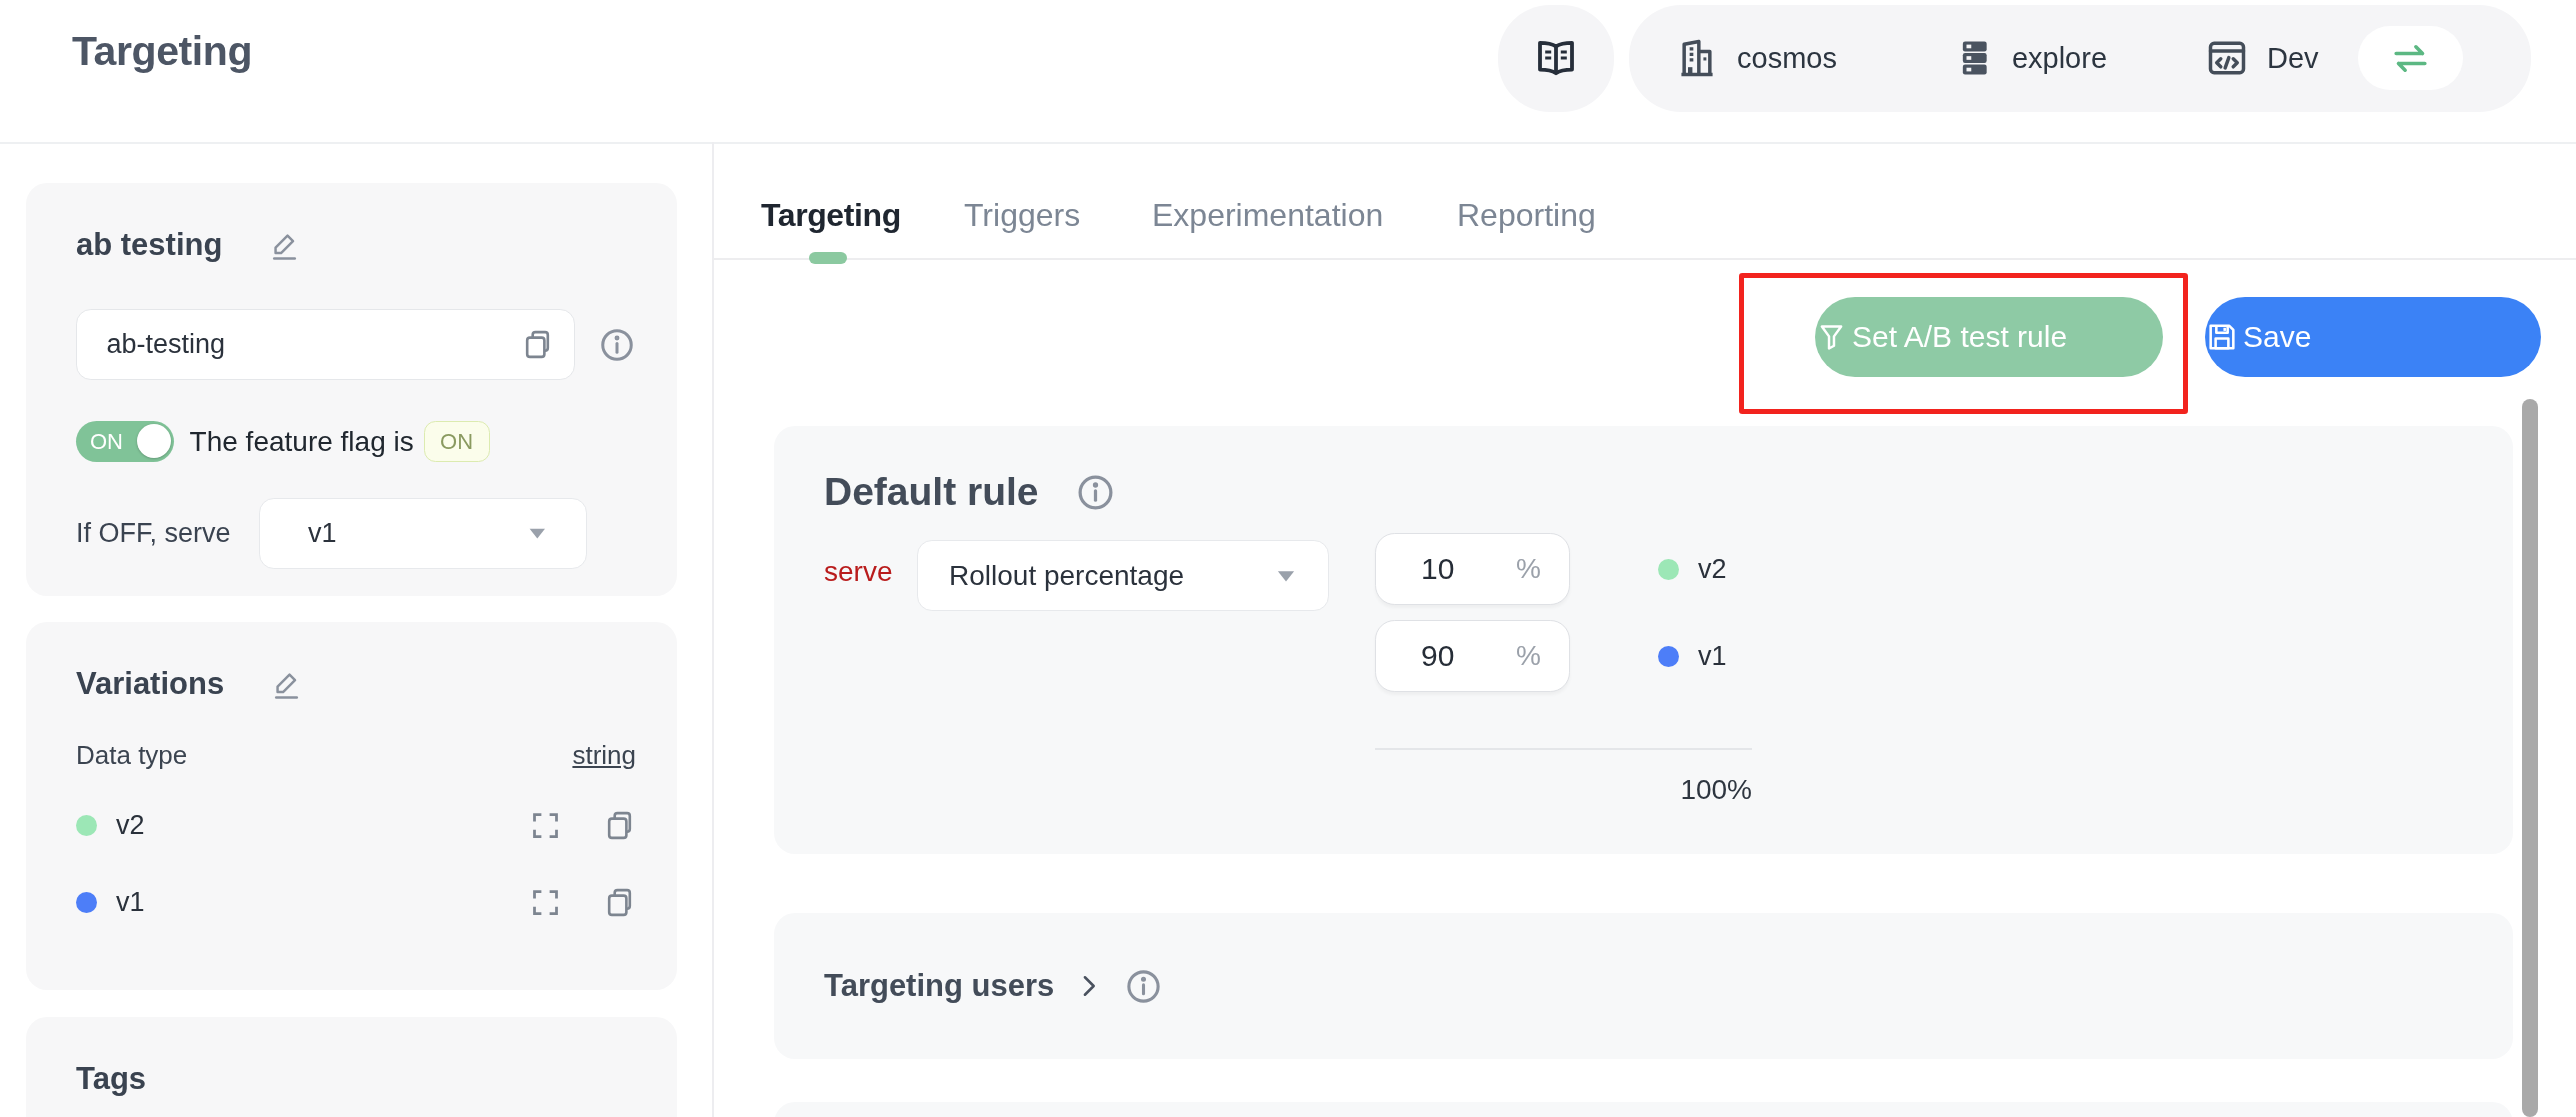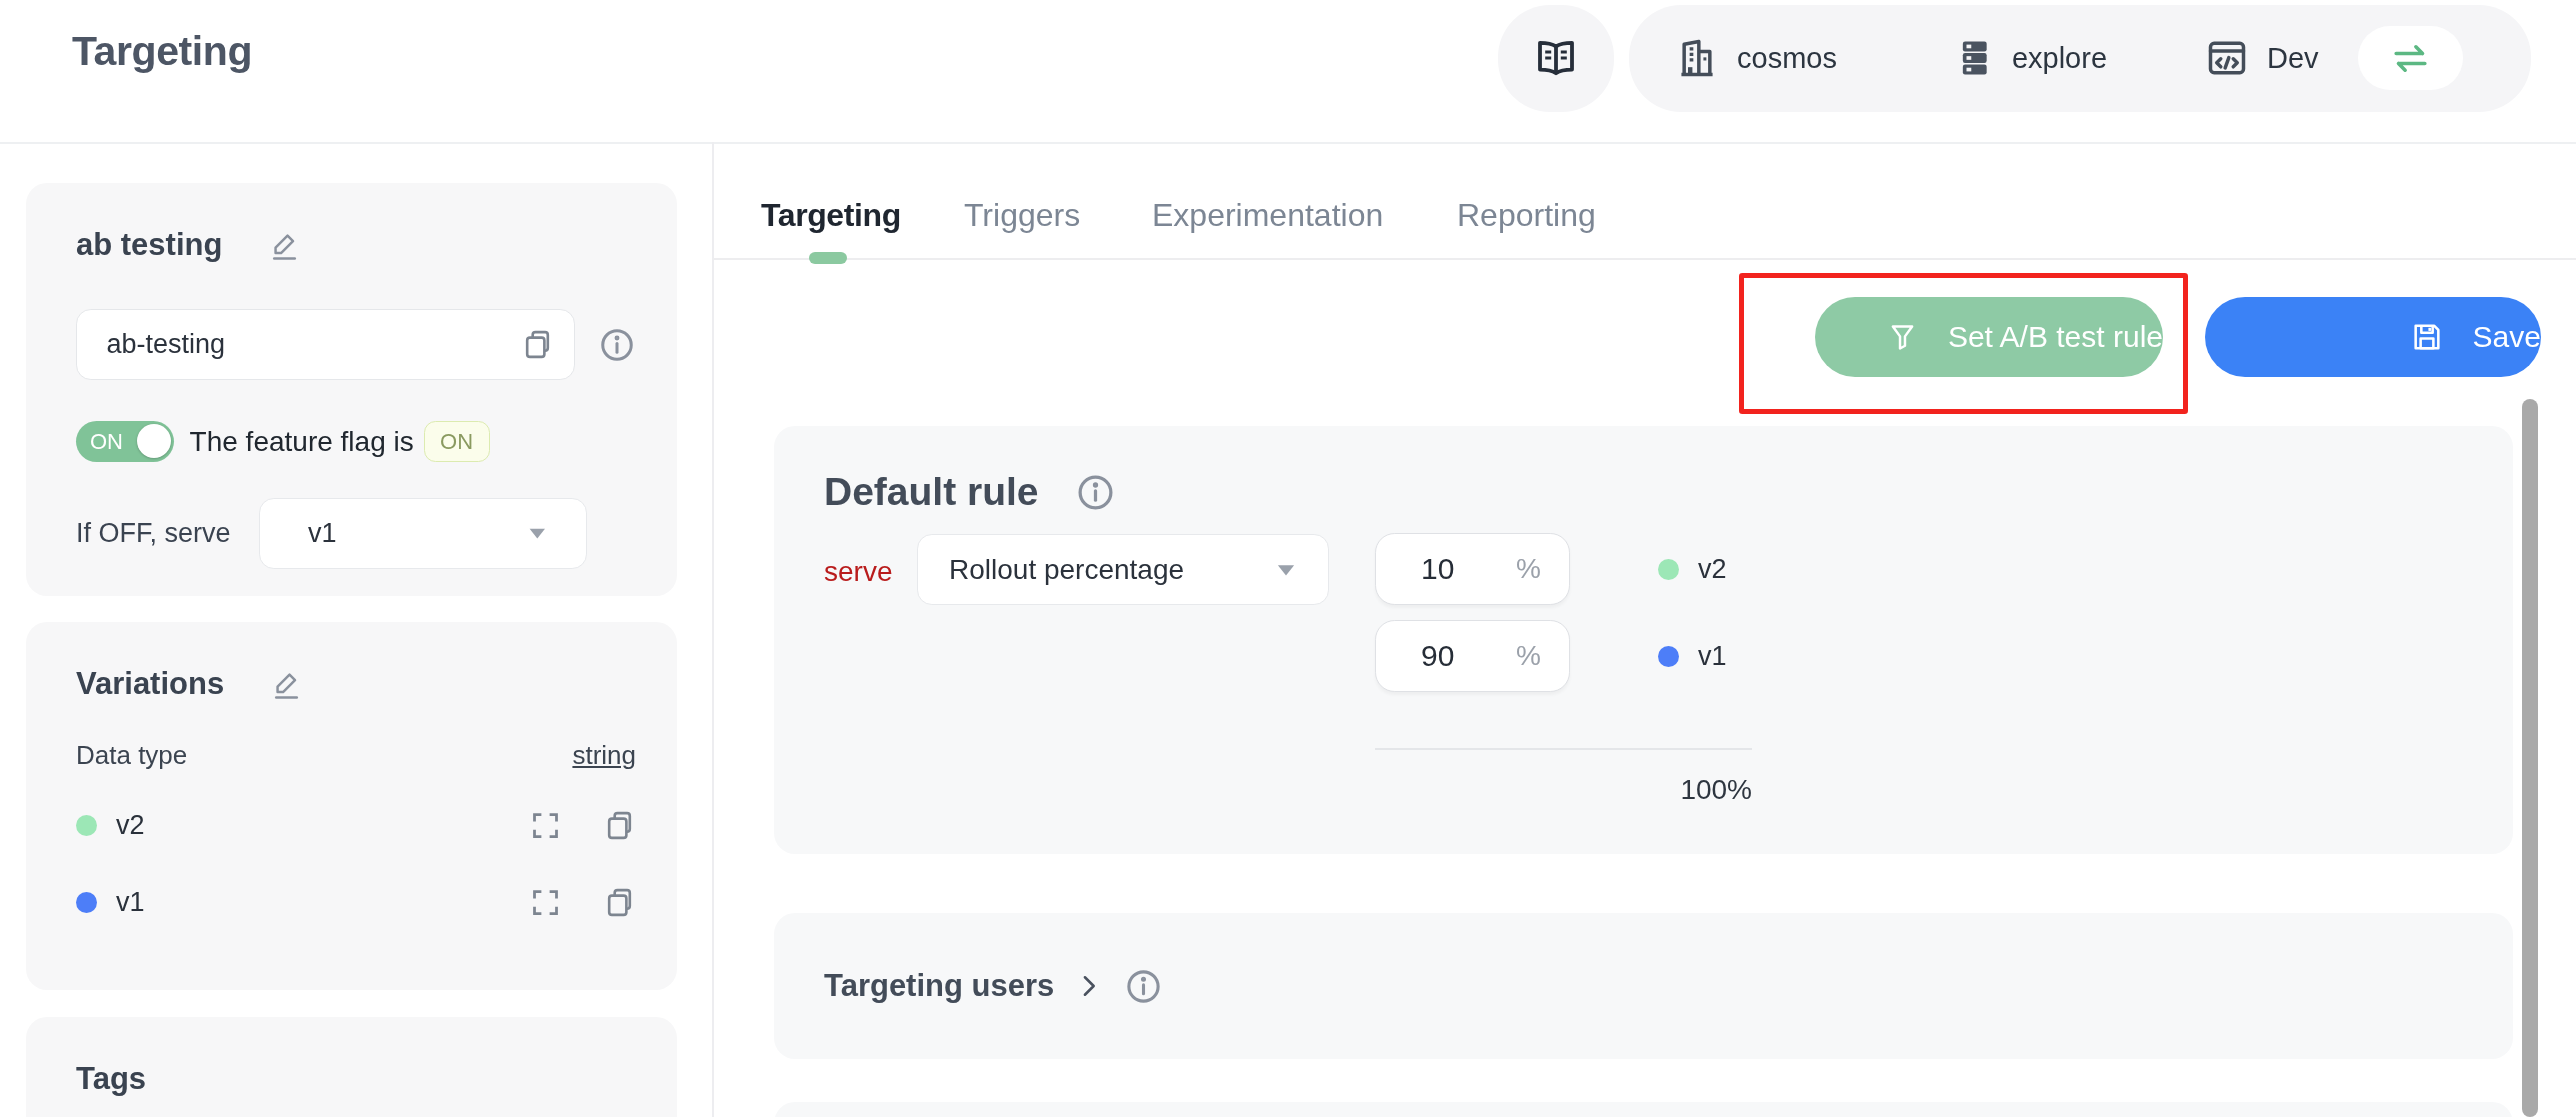--- a/index.html
+++ b/index.html
@@ -58,36 +58,36 @@
   .var-name { font-size:27px; color:#2a313b; margin-left:19px; }
   .row-icons { margin-left:auto; display:flex; align-items:center; gap:41px; }
 
   
   .tab { position:absolute; top:197px; font-size:32px; color:#7c8694; cursor:default; }
   .tab.active { color:#1f2630; font-weight:bold; letter-spacing:-0.4px; }
   #tabs-divider { position:absolute; left:712px; top:258px; width:1864px; height:1.6px; background:#ededef; }
   #tab-indicator { position:absolute; left:809px; top:252px; width:38px; height:12.3px; border-radius:6.6px; background:#8bc9a0; }
 
   .btn { position:absolute; top:297px; height:80px; border:none; border-radius:40px; color:#fff;
-         font-size:30px; font-family:inherit; display:flex; align-items:center; justify-content:flex-end; gap:29px; }
+         font-size:30px; font-family:inherit; display:flex; align-items:center; justify-content:flex-start; gap:4px; }
   #ab-test-btn { left:1815px; width:348px; background:#8ecaa5; }
   #save-btn { left:2205px; width:336px; background:#3b82f6; }
   #annotation-box { position:absolute; left:1739px; top:273px; width:449px; height:141px;
                     border:5.7px solid #f2231e; border-radius:3.3px; pointer-events:none; z-index:9; }
 
   .main-card { position:absolute; left:774px; width:1739px; background:#f7f8f9; border-radius:21px; }
   #default-rule-card { top:426px; height:428px; }
   #targeting-users-card { top:913px; height:146px; display:flex; align-items:center; padding:0 0 0 50px; gap:21px; }
   #next-card-sliver { top:1102px; height:98px; }
 
   #dr-head { position:absolute; left:50px; top:44px; display:flex; align-items:center; gap:36px; }
   .section-title { font-size:39px; font-weight:bold; color:#434c59; }
   #serve-label { position:absolute; left:50px; top:110px; height:72px; display:flex; align-items:center;
                  font-size:28px; color:#b91c1c; }
-  #serve-select { position:absolute; left:143px; top:108px; width:412px; padding:0 29.5px 0 31px; }
+  #serve-select { position:absolute; left:143px; top:114px; width:412px; padding:0 29.5px 0 31px; }
   .pct-row { position:absolute; left:601px; display:flex; align-items:center;gap:32px; }
   #pct-row-0 { top:107px; } #pct-row-1 { top:194px; }
   .pct-box { width:195px; height:72px; background:#fff; border:1.6px solid #dfe1e5; border-radius:19.7px;
              display:flex; align-items:center; padding:0 28px 0 8.2px; box-shadow:0 2.5px 3.3px rgba(0,0,0,.04); }
   .pct-box input { width:107px; border:none; outline:none; background:transparent; text-align:center;
                    font-size:30px; color:#262d37; font-family:inherit; }
   .pct-unit { margin-left:auto; font-size:28px; color:#9ba1aa; }
   .pct-var { display:flex; align-items:center; margin-left:56px; gap:19px; }
   #rollout-divider { position:absolute; left:601px; top:322px; width:377px; height:1.6px; background:#e4e6e9; }
   #rollout-total { position:absolute; left:601px; top:348px; width:377px; text-align:right;

